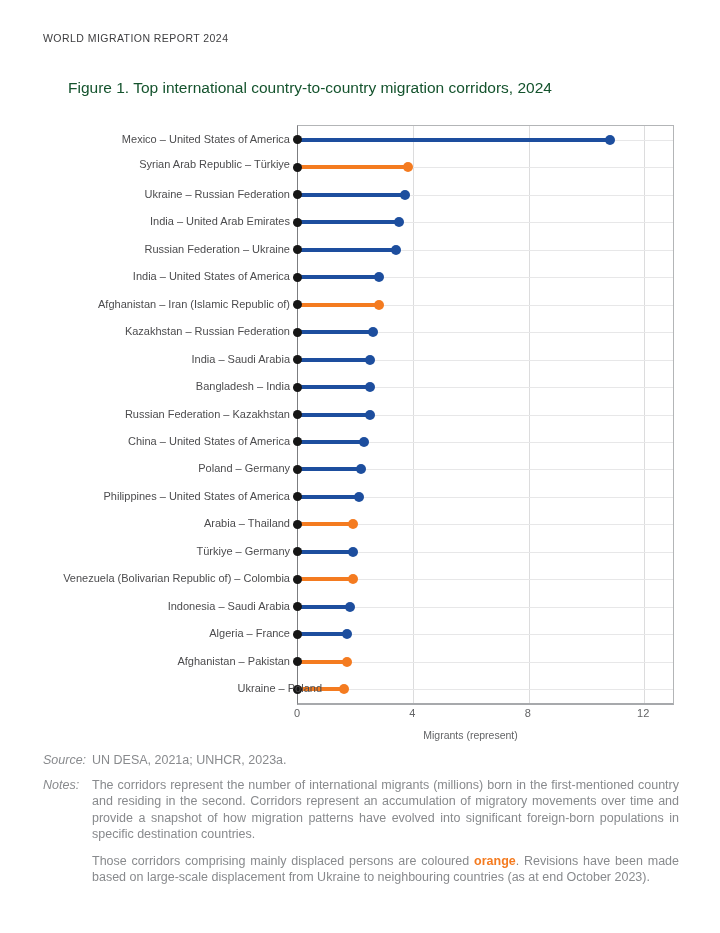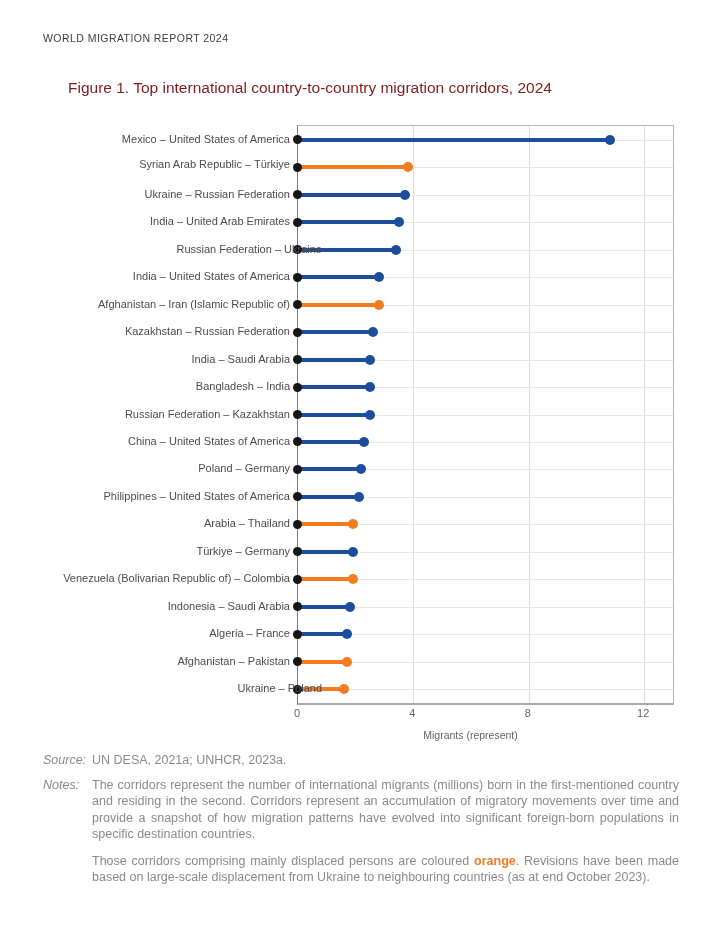--- a/index.html
+++ b/index.html
@@ -7,21 +7,21 @@
     width:720px;height:933px;position:relative;background:#ffffff;
     font-family:"Liberation Sans", sans-serif;overflow:hidden;
     -webkit-font-smoothing:antialiased;
   }
   .wmr-header{
     position:absolute;left:43px;top:32px;
     font-size:10.5px;letter-spacing:.45px;color:#3d3d3f;
   }
   .fig-title{
     position:absolute;left:68px;top:79px;width:600px;
-    font-size:15.5px;color:#7f1d1d;
+    font-size:15.5px;color:#14532d;
   }
   .chart-wrap{position:absolute;left:0;top:125px;width:720px;height:577px;}
   .plot{
     position:absolute;left:297px;top:0;width:375px;height:577px;
     border-top:1px solid #b3b5b7;border-right:1px solid #b3b5b7;
     border-left:1px solid #7c7d80;border-bottom:2px solid #a7a9ac;
     box-sizing:content-box;overflow:visible;background:#ffffff;
   }
   .vgrid{position:absolute;top:0;width:1px;height:100%;background:#dcdcdd;}
   .hgrid{position:absolute;height:1px;background:#e7e7e8;left:0;right:0;}
@@ -141,21 +141,21 @@
       <div class="hgrid" style="top: 563.262px;"></div>
       <div class="lolli-line" style="top: 561.262px; width: 46.16px; background: rgb(244, 123, 32);"></div>
       <div class="dot" style="width: 9px; height: 9px; left: -5px; top: 558.762px; background: rgb(22, 22, 22);"></div>
       <div class="dot" style="width: 10px; height: 10px; left: 41.16px; top: 558.262px; background: rgb(244, 123, 32);"></div>
     </div>
   <div id="labels-layer">
       <div class="row-label" style="top: 6.7381px;">Mexico – United States of America</div>
       <div class="row-label" style="top: 32px;">Syrian Arab Republic – Türkiye</div>
       <div class="row-label" style="top: 61.6905px;">Ukraine – Russian Federation</div>
       <div class="row-label" style="top: 89.1667px;">India – United Arab Emirates</div>
-      <div class="row-label" style="top: 116.643px; padding-left: 32px;">Russian Federation – Ukraine</div>
+      <div class="row-label" style="top: 116.643px;">Russian Federation – Ukraine</div>
       <div class="row-label" style="top: 144.119px;">India – United States of America</div>
       <div class="row-label" style="top: 171.595px;">Afghanistan – Iran (Islamic Republic of)</div>
       <div class="row-label" style="top: 199.071px;">Kazakhstan – Russian Federation</div>
       <div class="row-label" style="top: 226.548px;">India – Saudi Arabia</div>
       <div class="row-label" style="top: 254.024px;">Bangladesh – India</div>
       <div class="row-label" style="top: 281.5px;">Russian Federation – Kazakhstan</div>
       <div class="row-label" style="top: 308.976px;">China – United States of America</div>
       <div class="row-label" style="top: 336.452px;">Poland – Germany</div>
       <div class="row-label" style="top: 363.929px;">Philippines – United States of America</div>
       <div class="row-label" style="top: 391.405px;">Arabia – Thailand</div>

